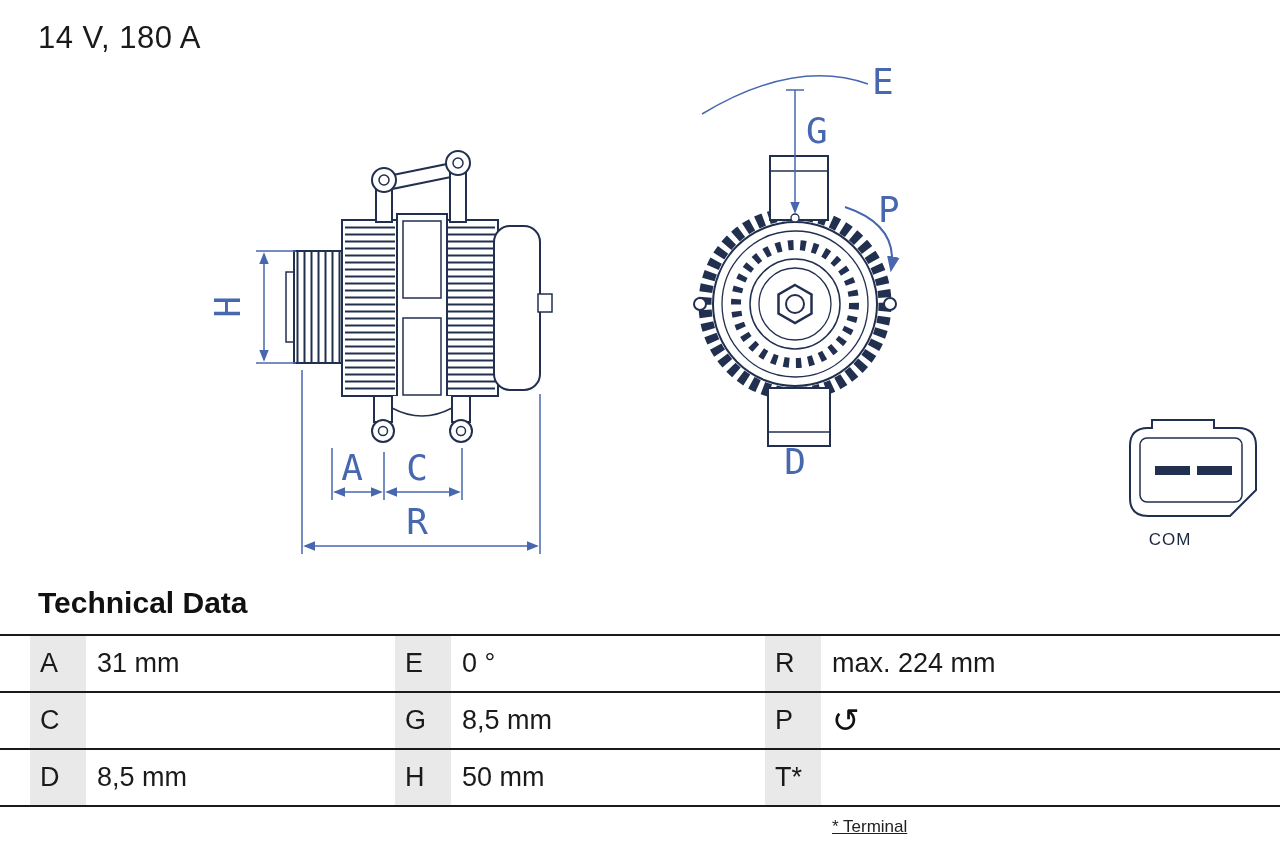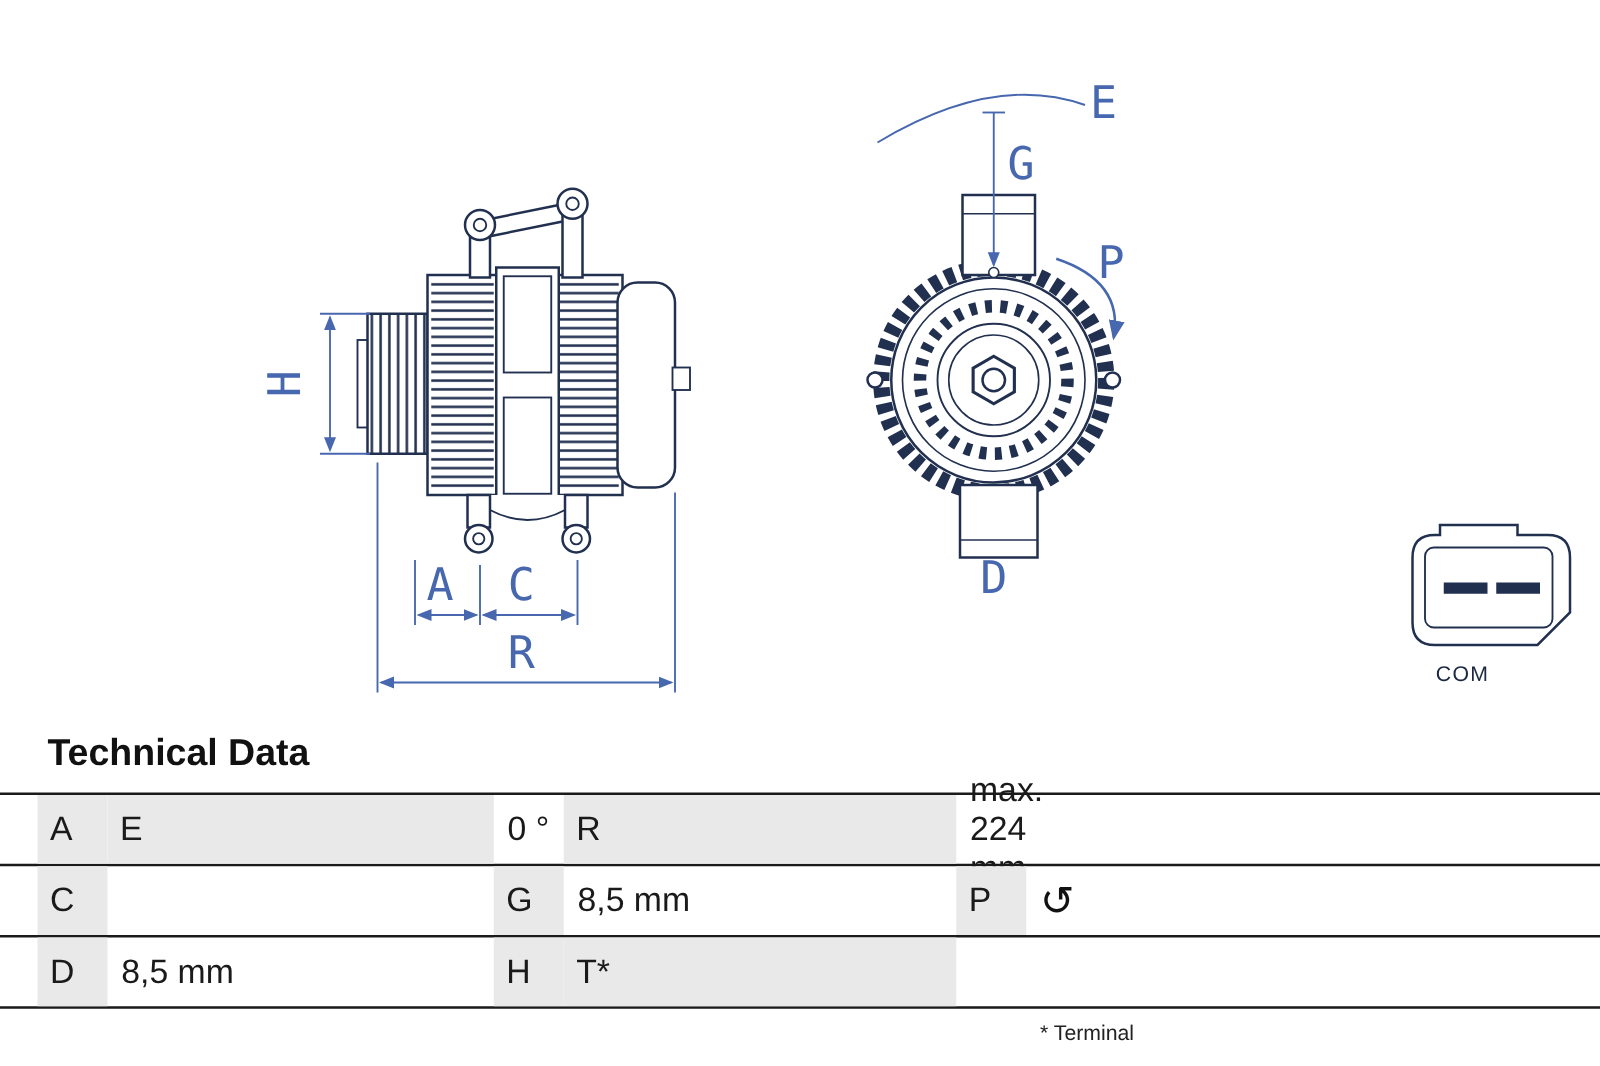--- a/index.html
+++ b/index.html
@@ -10,27 +10,28 @@
   svg text.dim{font-family:"DejaVu Sans Mono",monospace;font-size:36px;fill:#4767ae;}
   svg text.con{font-family:"Liberation Sans",sans-serif;font-size:17px;fill:#1c2742;letter-spacing:1px;}
   .tech{position:absolute;left:0;top:586px;width:1280px;}
   .tech-title{margin:0 12px 14px 38px;font-size:30px;font-weight:bold;color:#111;}
   .trow{display:grid;grid-template-columns:30px 56px 309px 56px 314px 56px 1fr;border-top:2px solid #1a1a1a;}
   .trow.last{border-bottom:2px solid #1a1a1a;}
   .trow .sp,.trow .k,.trow .v{height:55px;display:flex;align-items:center;font-size:27px;}
   .trow .k{background:#e9e9e9;padding-left:10px;}
   .trow .v{padding-left:11px;}
   .rot{font-size:33px;line-height:1;color:#111;font-family:"DejaVu Sans",sans-serif;}
-  .footnote{margin:10px 0 0 832px;font-size:17px;color:#222;}
+  .footnote{margin:10px 0 0 832px;font-size:17px;color:#222;text-decoration:underline;}
 </style>
 </head>
 <body>
 
 <div class="page">
 
+  <div class="spec-title">14 V, 180 A</div>
 
   <svg class="drawing" viewBox="0 0 1280 586">
     <defs>
       <pattern id="finsH" width="8" height="7" patternUnits="userSpaceOnUse">
         <rect width="8" height="7" fill="#ffffff"></rect>
         <rect y="2.5" width="8" height="2" fill="#223050"></rect>
       </pattern>
       <pattern id="ribsV" width="7" height="8" patternUnits="userSpaceOnUse">
         <rect width="7" height="8" fill="#ffffff"></rect>
         <rect x="2.5" width="2" height="8" fill="#223050"></rect>
@@ -122,20 +123,21 @@
     </g>
     <text class="con" x="1170" y="545" text-anchor="middle">COM</text>
   </svg>
 
   <div class="tech">
     <div class="tech-title">Technical Data</div>
 
     <div class="trow">
       <div class="sp"></div>
       <div class="k">A</div>
+      <div class="v">31 mm</div>
       <div class="k">E</div>
       <div class="v">0 °</div>
       <div class="k">R</div>
       <div class="v">max. 224 mm</div>
     </div>
 
     <div class="trow">
       <div class="sp"></div>
       <div class="k">C</div>
       <div class="v"></div>
@@ -145,19 +147,20 @@
       <div class="v">
         <span class="rot">↺</span>
       </div>
     </div>
 
     <div class="trow last">
       <div class="sp"></div>
       <div class="k">D</div>
       <div class="v">8,5 mm</div>
       <div class="k">H</div>
+      <div class="v">50 mm</div>
       <div class="k">T*</div>
     </div>
 
     <div class="footnote">* Terminal</div>
   </div>
 
 </div>
 
 </body></html>

